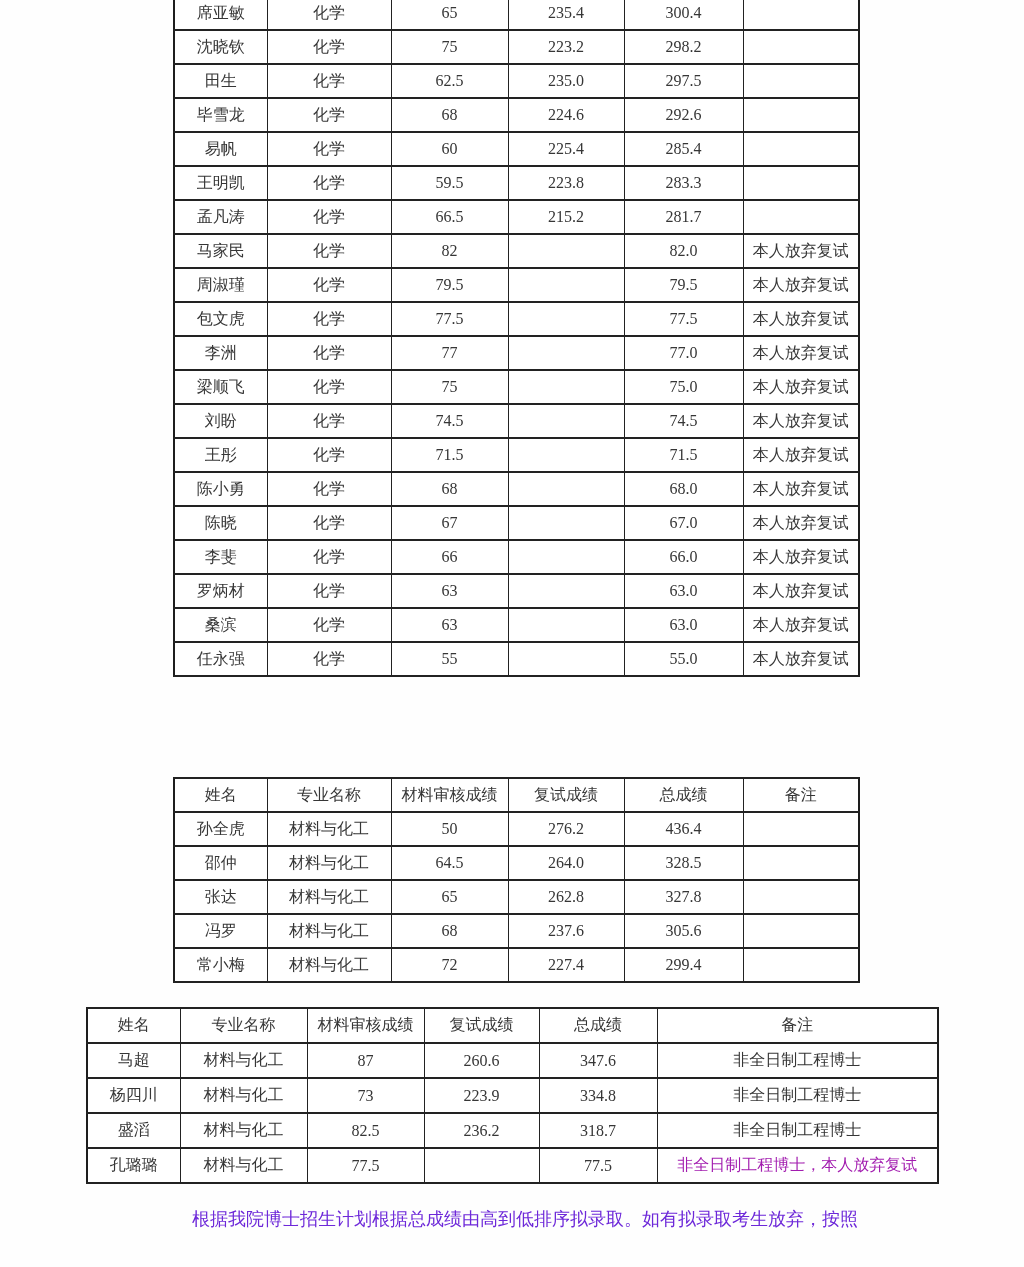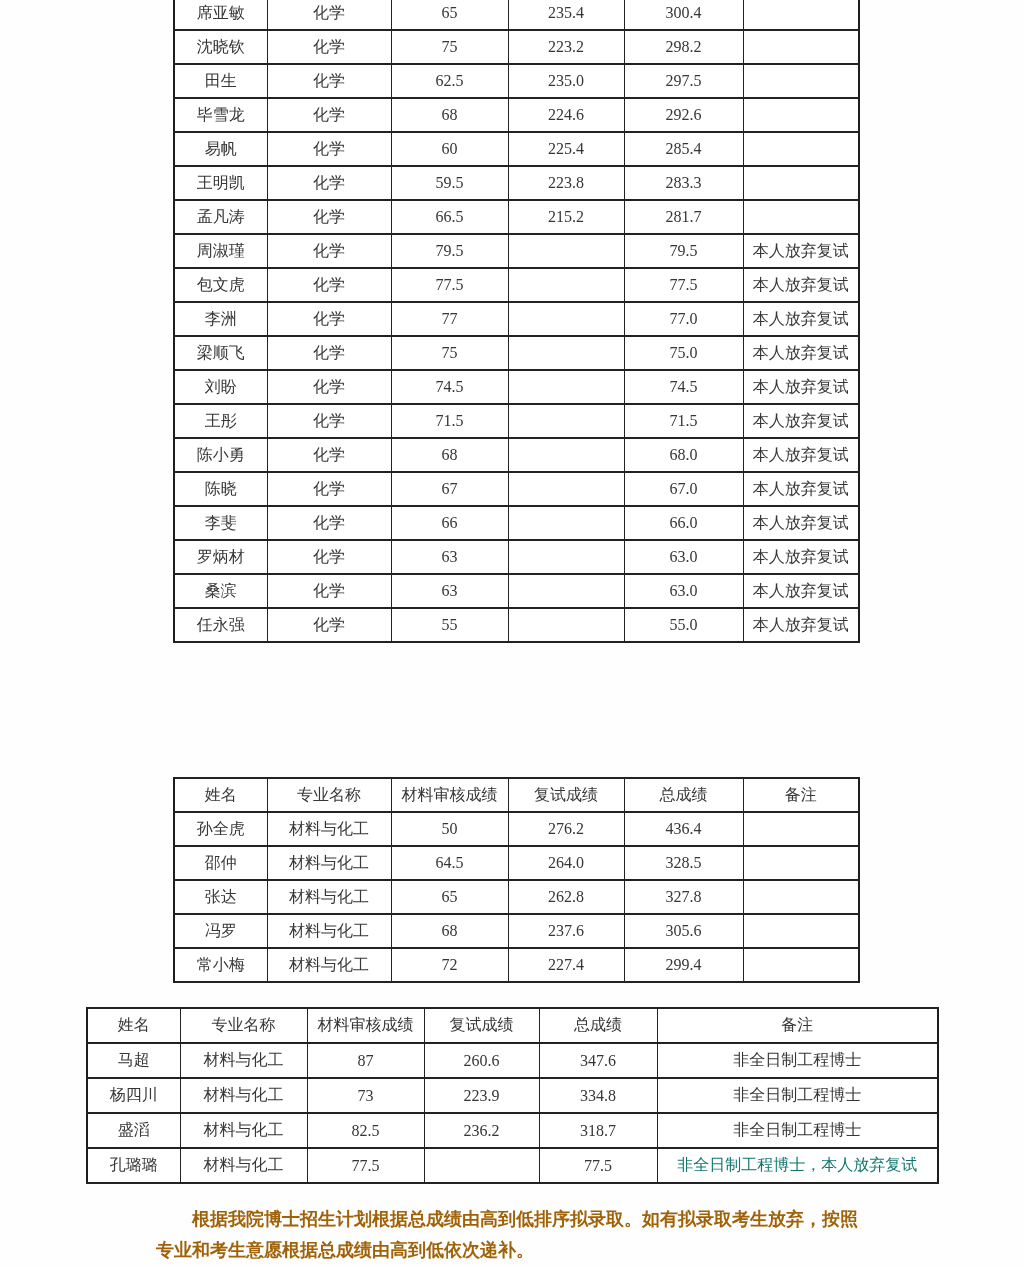--- a/index.html
+++ b/index.html
@@ -31,29 +31,28 @@
   }
   table{border:2px solid #1d1d1d;}
   
   .tA{left:173px;width:685px;}
   .tA th,.tA td{height:32px;}
   .tB{left:86px;width:851px;}
   .tB th,.tB td{height:33px;}
   #table-chemistry{top:-5px;}
   #table-materials{top:777px;}
   #table-parttime{top:1007px;}
-  td.muted{color:#0f766e;}
+  td.muted{color:#a21caf;}
   .footer-note{
     position:absolute;
     left:156px;top:1204px;
     width:760px;
     font-size:18px;
     line-height:31px;
-    color:#a16207;
-    font-weight:bold;
+    color:#6d28d9;
   }
   .footer-line{white-space:nowrap;}
   .footer-line.indent{text-indent:2em;}
 </style>
 </head>
 <body>
 
 <table id="table-chemistry" class="tA">
   <colgroup>
     <col style="width:93px">
@@ -114,20 +113,28 @@
       </tr>
       <tr>
         <td>孟凡涛</td>
         <td>化学</td>
         <td>66.5</td>
         <td>215.2</td>
         <td>281.7</td>
         <td></td>
       </tr>
       <tr>
+        <td>马家民</td>
+        <td>化学</td>
+        <td>82</td>
+        <td></td>
+        <td>82.0</td>
+        <td>本人放弃复试</td>
+      </tr>
+      <tr>
         <td>周淑瑾</td>
         <td>化学</td>
         <td>79.5</td>
         <td></td>
         <td>79.5</td>
         <td>本人放弃复试</td>
       </tr>
       <tr>
         <td>包文虎</td>
         <td>化学</td>
@@ -332,14 +339,13 @@
         <td>77.5</td>
         <td></td>
         <td>77.5</td>
         <td class="muted">非全日制工程博士，本人放弃复试</td>
       </tr>
     </tbody>
 </table>
 
 <div class="footer-note">
   <div class="footer-line indent">根据我院博士招生计划根据总成绩由高到低排序拟录取。如有拟录取考生放弃，按照</div>
-  <div class="footer-line">专业和考生意愿根据总成绩由高到低依次递补。</div>
 </div>
 
 </body></html>

